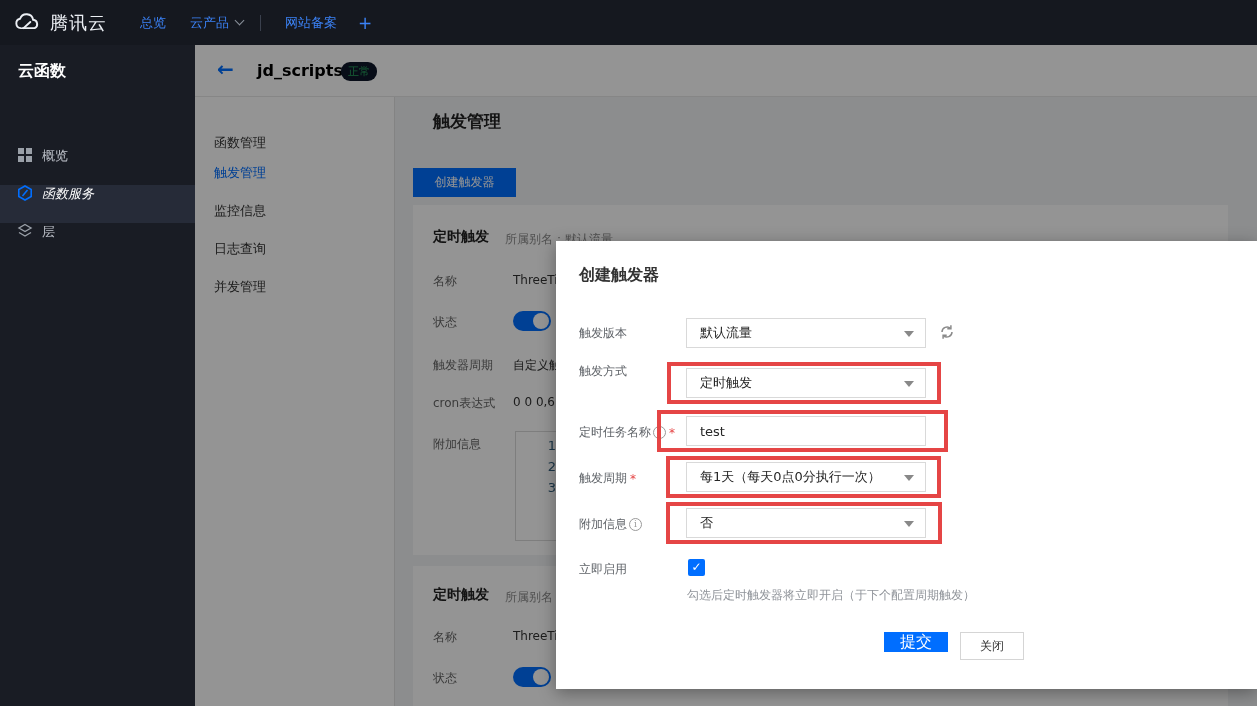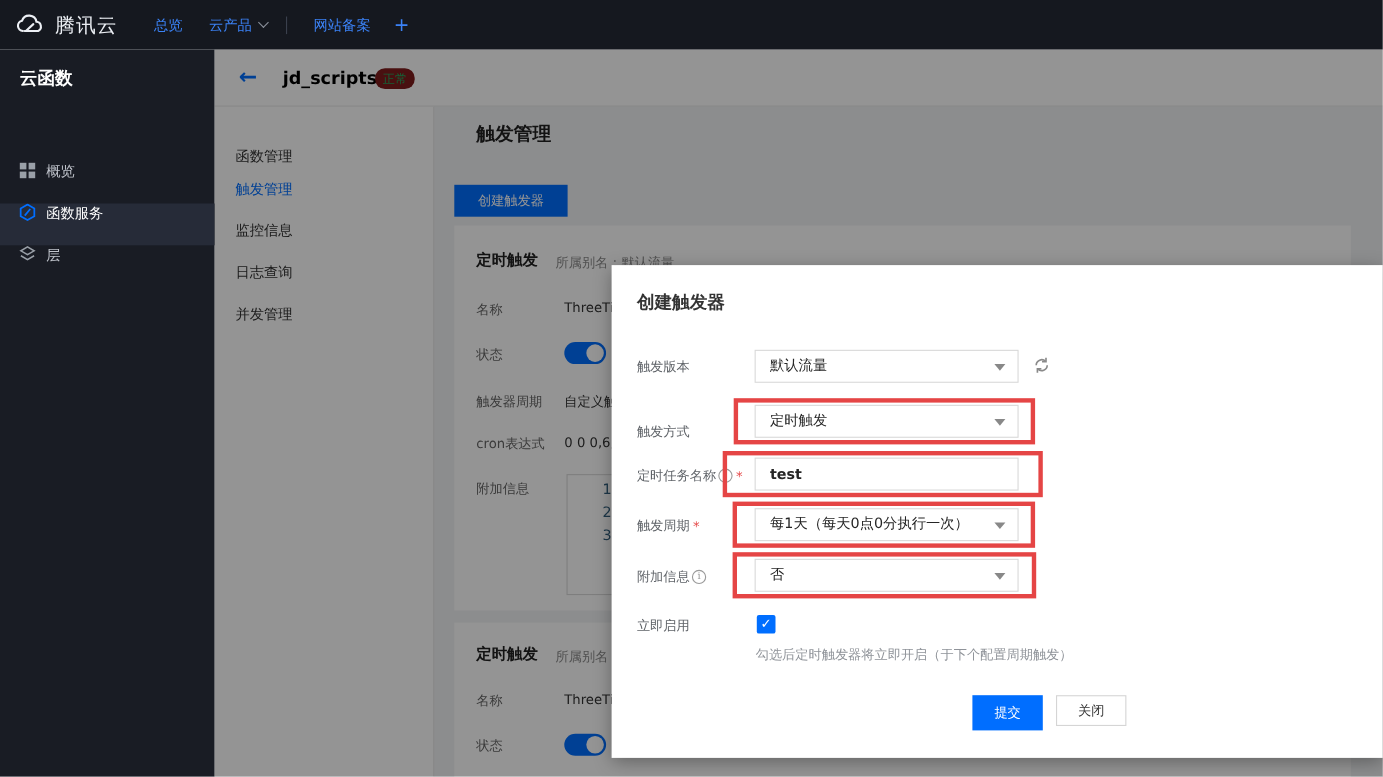--- a/index.html
+++ b/index.html
@@ -15,28 +15,28 @@
   .top-divider { position:absolute; left:260px; top:15px; width:1px; height:16px; background:#3a404d; }
   .chev-down { display:inline-block; width:7px; height:7px; border-right:1px solid #8a909b;
     border-bottom:1px solid #8a909b; transform:rotate(45deg); margin-left:7px; margin-top:-4px; }
 
   
   .sidebar { position:absolute; left:0; top:45px; width:195px; height:661px; background:#191c24; z-index:10; }
   .sb-title { position:absolute; left:18px; top:16px; color:#ffffff; font-size:16px; font-weight:600; }
   .sb-item { position:absolute; left:0; width:195px; height:38px; display:flex; align-items:flex-start;
     color:#c0c4cc; font-size:13px; cursor:pointer; }
   .sb-item .ic { width:16px; height:16px; margin-left:17px; margin-right:9px; flex:0 0 16px; }
-  .sb-item.active { background:#262b38; color:#ffffff; }
+  .sb-item.active { background:#262b38; color:#ffffff;font-style:italic; }
 
   
   .fn-header { position:absolute; left:195px; top:45px; width:1062px; height:52px; background:#ffffff;
     border-bottom:1px solid #e7e7e7; }
   .back-arrow { position:absolute; left:22px; top:12px; color:#006eff; font-size:20px; font-weight:bold; cursor:pointer; }
   .fn-name { position:absolute; left:62px; top:16px; color:#000; font-size:16px; font-weight:bold; }
-  .fn-badge { position:absolute; left:146px; top:17px; background:#7f1d1d; color:#26a35c;
+  .fn-badge { position:absolute; left:146px; top:17px; background:#0f172a; color:#26a35c;
     font-size:11px; padding:2px 7px; border-radius:9px; }
 
   
   .menu { position:absolute; left:195px; top:97px; width:200px; height:609px; background:#ffffff;
     border-right:1px solid #e2e2e2; }
   .menu-item { position:absolute; left:19px; height:20px; line-height:20px; font-size:13px; color:#333; cursor:pointer; }
   .menu-item.active { color:#006eff; }
 
   
   .main { position:absolute; left:395px; top:97px; width:862px; height:609px; background:#f2f3f5; }
@@ -71,22 +71,22 @@
     font-size:13px; color:#262626; line-height:28px; padding-left:13px; cursor:pointer; }
   .dd-arrow { position:absolute; right:11px; top:12px; width:0; height:0;
     border-left:5px solid transparent; border-right:5px solid transparent; border-top:6px solid #888; }
   .text-input { position:absolute; left:130px; width:240px; height:30px; border:1px solid #d9d9d9;
     font-size:13px; color:#262626; padding-left:13px; outline:none; background:#fff;
     font-family:"DejaVu Sans","Liberation Sans",sans-serif; }
   .redbox { position:absolute; border:4px solid #e54545; pointer-events:none; z-index:5; }
   .checkbox { position:absolute; left:132px; top:318px; width:17px; height:17px; background:#006eff;
     border-radius:2px; color:#fff; font-size:12px; line-height:17px; text-align:center; cursor:pointer; }
   .hint { position:absolute; left:131px; top:346px; font-size:12px; color:#8f9399; }
-  .btn-submit { position:absolute; left:328px; top:391px; width:64px; height:32px; background:#006eff;
-    color:#fff; font-size:12px; border:none; cursor:pointer; }
+  .btn-submit { position:absolute; left:328px; top:391px; width:64px; height:20px; background:#006eff;
+    color:#fff; font-size:16px; border:none; cursor:pointer; }
   .btn-close { position:absolute; left:404px; top:391px; width:64px; height:28px; background:#fff;
     color:#333; font-size:12px; border:1px solid #d5d5d5; cursor:pointer; }
   .refresh-ic { position:absolute; left:382px; top:82px; width:18px; height:18px; cursor:pointer; }
 </style>
 </head>
 <body>
 
 <div class="topbar">
   <div class="brand">
     <svg width="27" height="27" viewBox="0 0 24 24">
@@ -211,35 +211,35 @@
     <span>默认流量</span>
     <span class="dd-arrow"></span>
   </div>
   <svg class="refresh-ic" viewBox="0 0 18 18">
     <path d="M4 9a5 5 0 0 1 8.6-3.4" fill="none" stroke="#8a8a8a" stroke-width="1.5"></path>
     <path d="M12.9 2.2v3.6H9.3" fill="none" stroke="#8a8a8a" stroke-width="1.5"></path>
     <path d="M14 9a5 5 0 0 1-8.6 3.4" fill="none" stroke="#8a8a8a" stroke-width="1.5"></path>
     <path d="M5.1 15.8v-3.6h3.6" fill="none" stroke="#8a8a8a" stroke-width="1.5"></path>
   </svg>
 
-  <div class="m-label" style="top:143px;align-items:flex-end;">
+  <div class="m-label" style="top:122px;align-items:flex-end;">
     <span>触发方式</span>
   </div>
   <div class="control" style="top:127px;">
     <span>定时触发</span>
     <span class="dd-arrow"></span>
   </div>
   <div class="redbox" style="left:111px; top:121px; width:274px; height:42px;"></div>
 
   <div class="m-label" style="top:183px;">
     <span>定时任务名称</span>
       <span class="info-ic">i</span>
       <span class="req">*</span>
   </div>
-  <input class="text-input" style="top: 175px; font-weight: bold;" value="test">
+  <input class="text-input" style="top: 175px;" value="test">
   <div class="redbox" style="left:101px; top:169px; width:291px; height:42px;"></div>
 
   <div class="m-label" style="top:229px;">
     <span>触发周期</span>
       <span class="req">*</span>
   </div>
   <div class="control" style="top:221px;">
     <span>每1天（每天0点0分执行一次）</span>
     <span class="dd-arrow"></span>
   </div>

